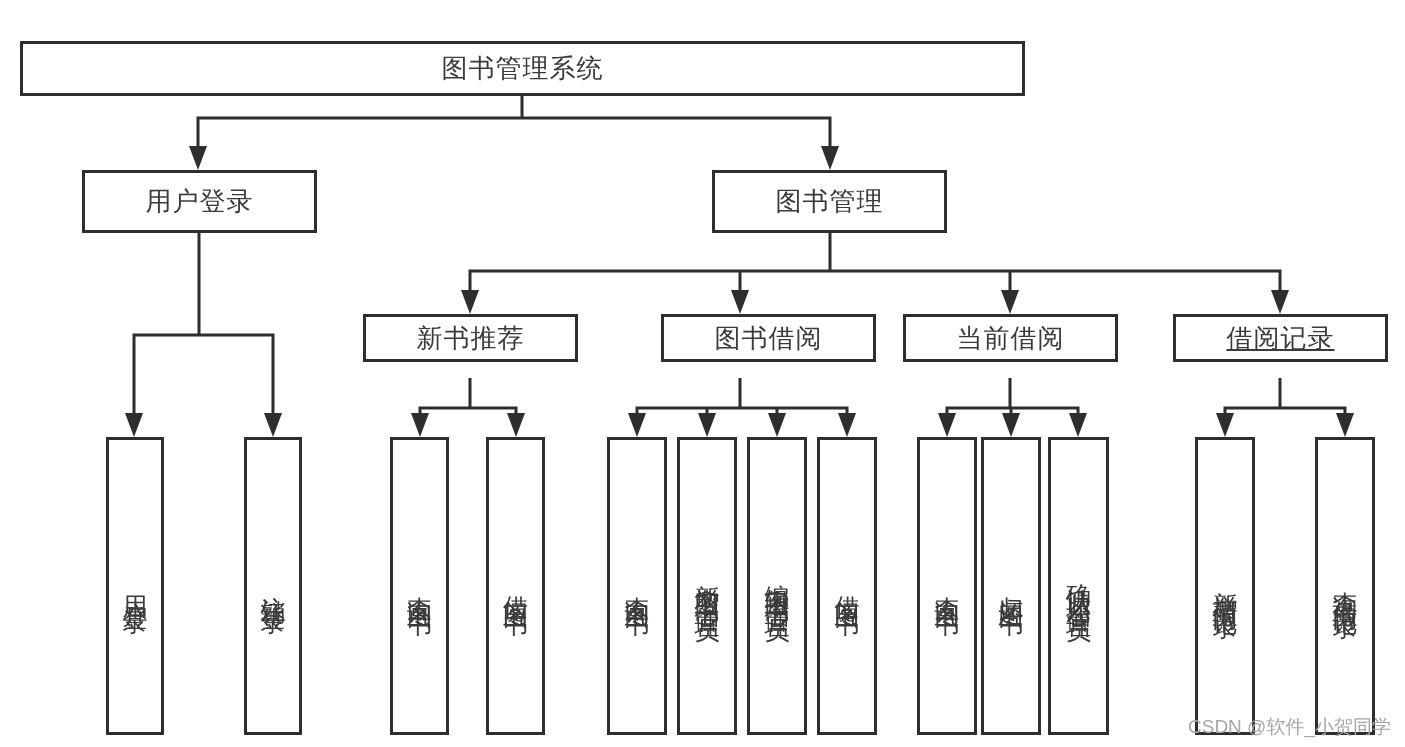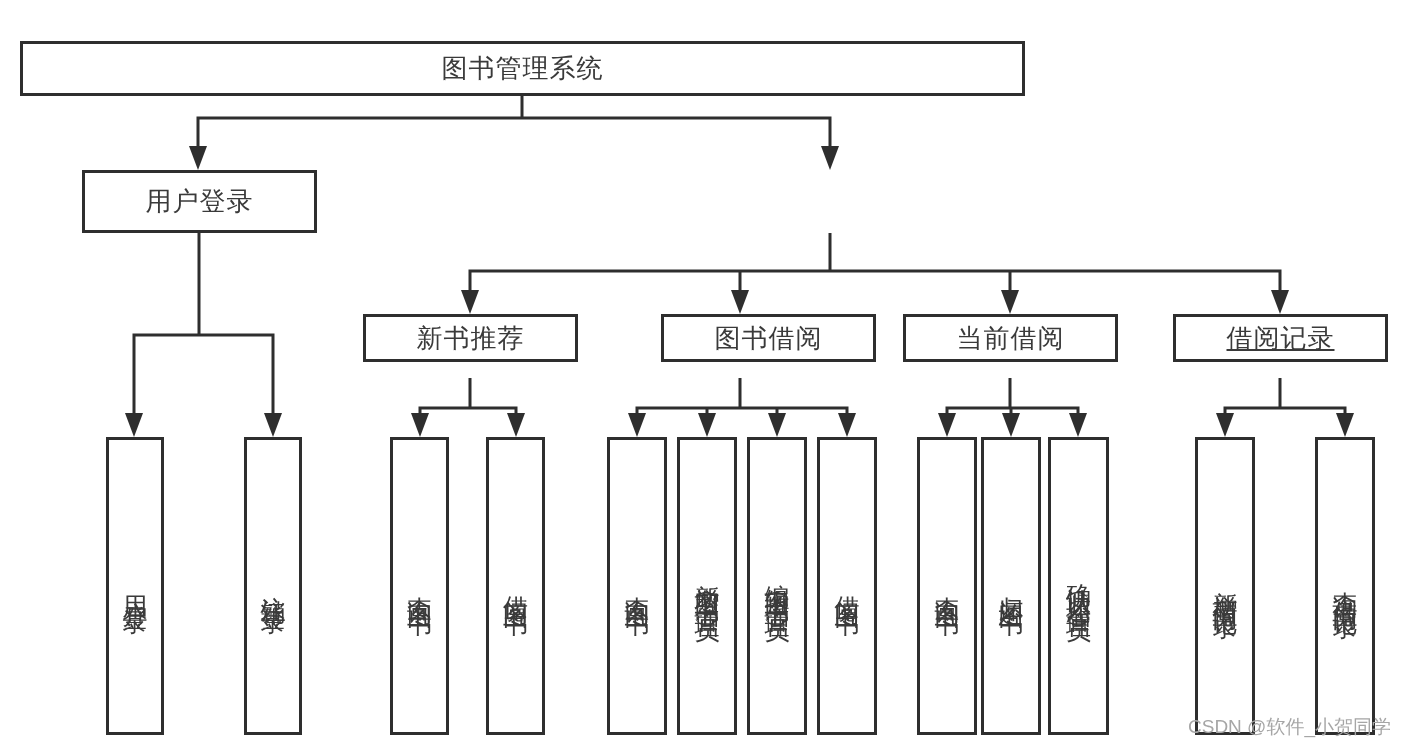--- a/index.html
+++ b/index.html
@@ -114,20 +114,21 @@
     <polygon class="arrowhead" points="938,413 956,413 947,437"></polygon>
     <polygon class="arrowhead" points="1002,413 1020,413 1011,437"></polygon>
     <polygon class="arrowhead" points="1069,413 1087,413 1078,437"></polygon>
     <polygon class="arrowhead" points="1216,413 1234,413 1225,437"></polygon>
     <polygon class="arrowhead" points="1336,413 1354,413 1345,437"></polygon>
   </svg>
 
   <div class="box root">图书管理系统</div>
 
   <div class="box lvl2a">用户登录</div>
+  <div class="box lvl2b">图书管理</div>
 
   <div class="box lvl3 m0">新书推荐</div>
   <div class="box lvl3 m1">图书借阅</div>
   <div class="box lvl3 m2">当前借阅</div>
   <div class="box lvl3 m3">借阅记录</div>
 
   <div class="vbox l1">
     <span class="vtext">用户登录</span>
   </div>
   <div class="vbox l2">

